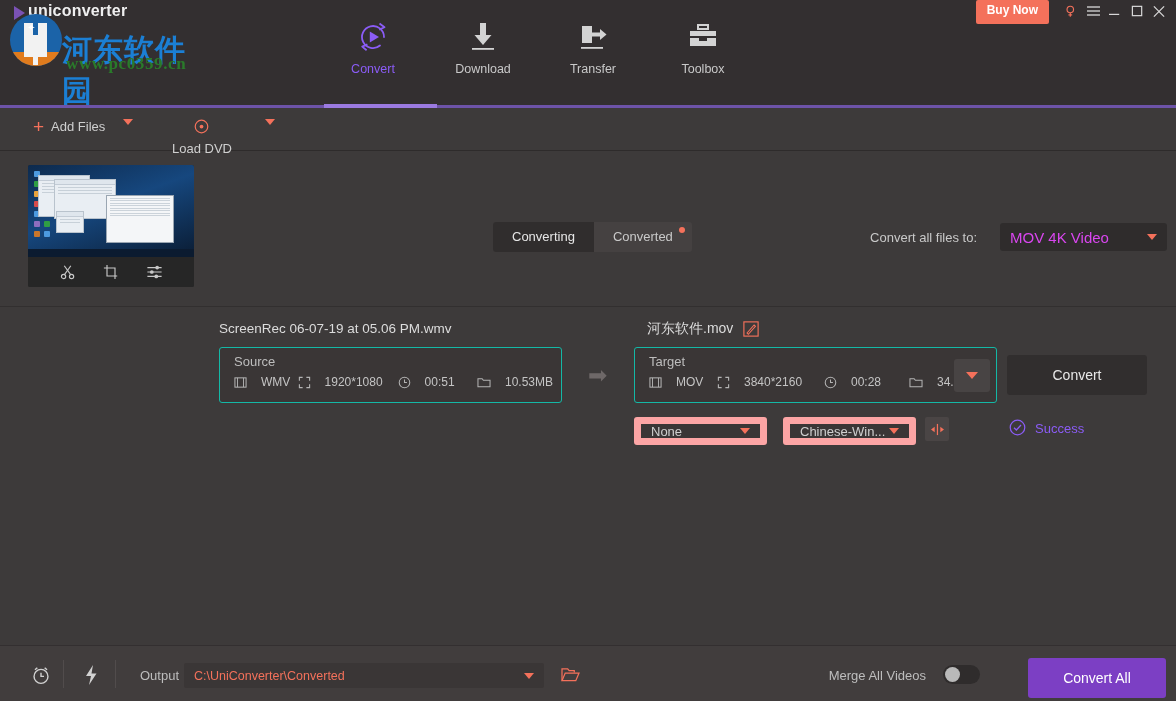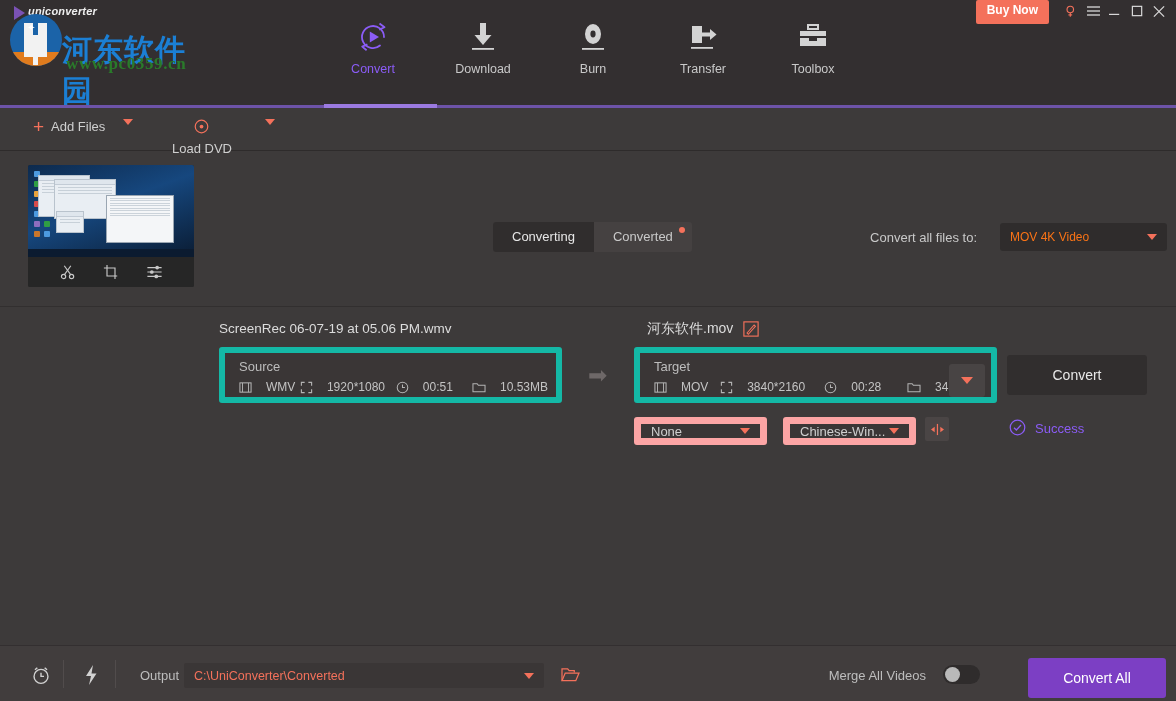--- a/index.html
+++ b/index.html
@@ -26,22 +26,22 @@
     display: flex; align-items: flex-start;
   }
   .brand-play {
     width: 0; height: 0;
     border-left: 11px solid #7b52b5;
     border-top: 7px solid transparent;
     border-bottom: 7px solid transparent;
     margin-top: 2px; margin-right: 3px;
   }
   .brand-name {
-    color: #efefef; font-size: 11px; font-weight: bold;
-    letter-spacing: .2px; line-height: 14px; font-style: italic;
+    color: #efefef; font-size: 16px; font-weight: bold;
+    letter-spacing: .2px; line-height: 14px;
   }
   
   .wm {
     position: absolute; left: 6px; top: 10px;
     width: 200px; height: 60px; pointer-events: none;
   }
   .wm-circle {
     position: absolute; left: 4px; top: 4px;
     width: 52px; height: 52px; border-radius: 50%;
     background: #1b63a8;
@@ -151,21 +151,21 @@
   .conv-all-label {
     position: absolute; right: 199px; top: 122px;
     color: #c9c9c9; font-size: 13px;
   }
   .fmt-select {
     position: absolute; right: 9px; top: 115px;
     width: 167px; height: 28px; background: #2f2c2c;
     border-radius: 3px; display: flex; align-items: center;
     padding: 0 10px; cursor: pointer;
   }
-  .fmt-select .v { color: #f97316; font-size: 12px; flex: 1; }
+  .fmt-select .v { color: #d946ef; font-size: 15px; flex: 1; }
 
   
   .filerow {
     position: absolute; left: 0; top: 152px;
     width: 1176px; height: 155px;
     border-bottom: 1px solid #322f2f;
   }
   .thumb {
     position: absolute; left: 28px; top: 13px;
     width: 166px; height: 122px;
@@ -196,21 +196,21 @@
     color: #dcdcdc; font-size: 13.5px;
   }
   .tname {
     position: absolute; left: 647px; top: 168px;
     color: #dcdcdc; font-size: 14px;
     display: flex; align-items: center; gap: 10px;
   }
   .edit-ico { color: #f4715b; cursor: pointer; display: flex; }
 
   .infobox {
-    position: absolute; border: 6px solid #14b8a6;
+    position: absolute; border: 1px solid #14b8a6;
     border-radius: 3px; background: #3a3636;
   }
   .infobox.source { left: 219px; top: 195px; width: 343px; height: 56px; }
   .infobox.target { left: 634px; top: 195px; width: 363px; height: 56px; }
   .ib-title { position: absolute; left: 14px; top: 6px; color: #bdbdbd; font-size: 13px; }
   .ib-meta {
     position: absolute; left: 14px; top: 27px; right: 8px;
     display: flex; align-items: center; color: #c4c4c4; font-size: 12px;
   }
   .meta-i { display: flex; align-items: center; gap: 14px; }
@@ -374,30 +374,20 @@
         <span class="glyph">
           <svg width="30" height="32" viewBox="0 0 30 32">
             <rect x="12" y="2" width="6" height="14" fill="#d3d3d3"></rect>
             <path d="M6.5 14 L15 24 L23.5 14 Z" fill="#d3d3d3"></path>
             <rect x="4" y="27" width="22" height="1.8" fill="#d3d3d3"></rect>
           </svg>
         </span>
         <span class="lbl">Download</span>
       </div>
 
-      <div class="navitem">
-        <span class="glyph">
-          <svg width="30" height="32" viewBox="0 0 30 32">
-            <ellipse cx="15" cy="13" rx="8" ry="10" fill="#d3d3d3"></ellipse>
-            <ellipse cx="15" cy="13" rx="2.6" ry="3.4" fill="#332f30"></ellipse>
-            <rect x="4" y="27" width="22" height="1.8" fill="#d3d3d3"></rect>
-          </svg>
-        </span>
-        <span class="lbl">Burn</span>
-      </div>
 
       <div class="navitem">
         <span class="glyph">
           <svg width="32" height="32" viewBox="0 0 32 32">
             <rect x="5" y="5" width="10" height="17" fill="#d3d3d3"></rect>
             <rect x="15" y="11.5" width="11" height="4" fill="#d3d3d3"></rect>
             <path d="M23 8 L29.5 13.5 L23 19 Z" fill="#d3d3d3"></path>
             <rect x="4" y="26" width="22" height="1.8" fill="#d3d3d3"></rect>
           </svg>
         </span>

